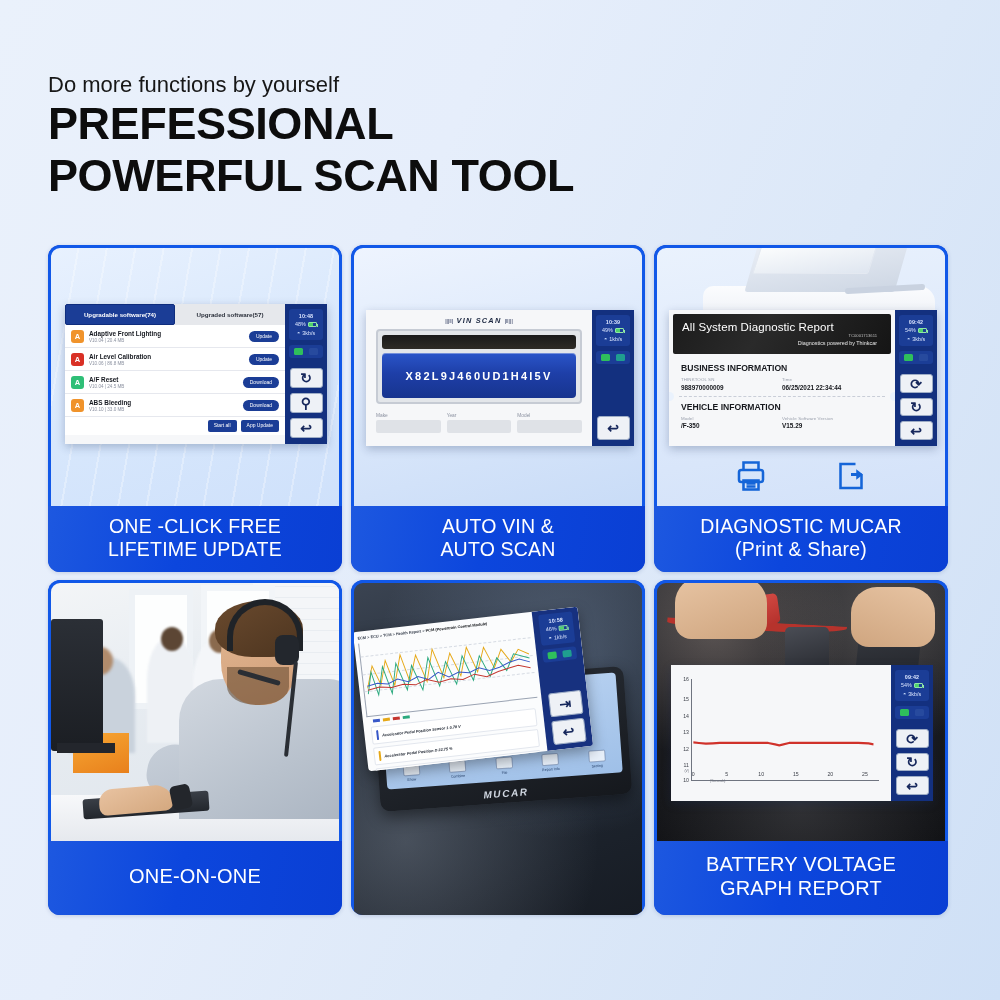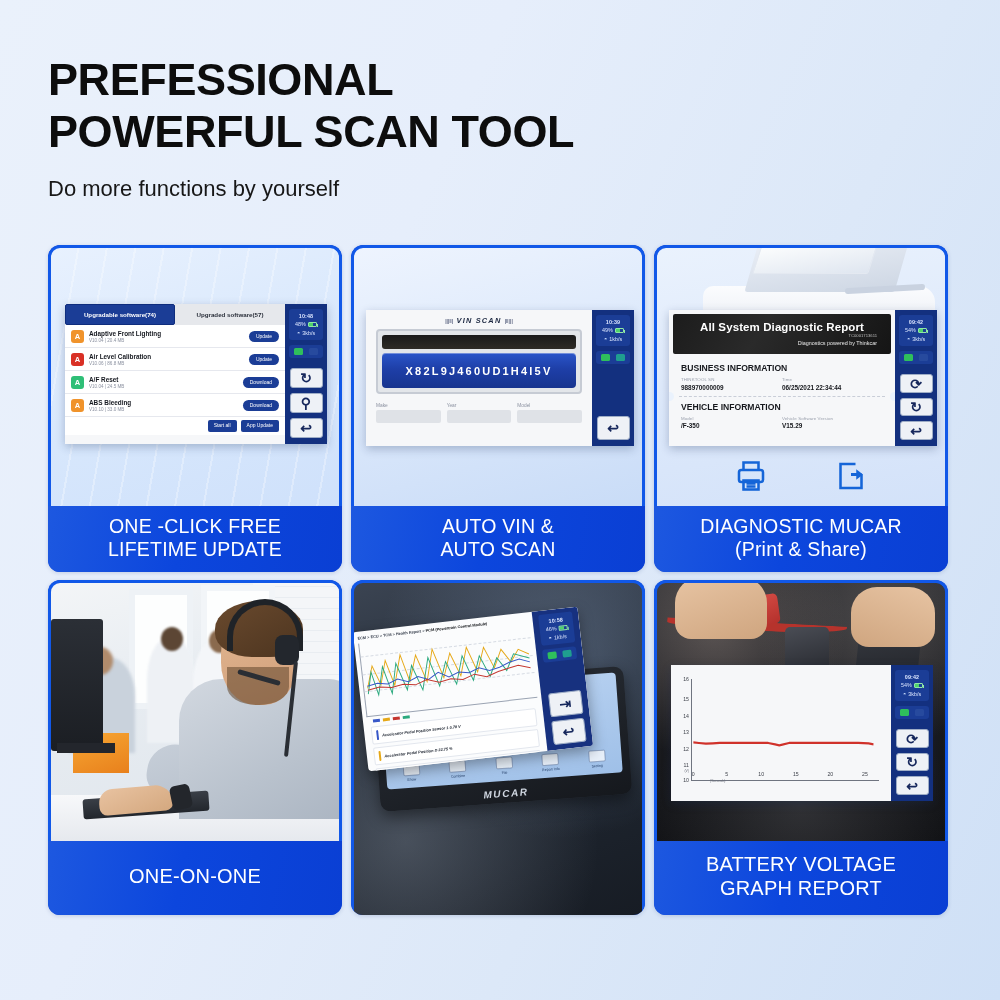--- a/index.html
+++ b/index.html
@@ -130,21 +130,21 @@
   .gauge-bg .gk { position: absolute; left: 22px; top: 70px; font-size: 11px; opacity:.75; }
   .gauge-arc { position:absolute; left: 2px; top: -34px; width: 140px; height: 140px;
     border: 2px solid #cfe0f6; border-radius: 50%; border-bottom-color: transparent; }
   #c2-device { left: 12px; top: 62px; width: 268px; height: 136px; border-radius: 2px; background:#eceef1; }
   .vin-head { text-align: center; font-size: 7.4px; font-weight: 700; font-style: italic;
     color: #1b2740; letter-spacing: 1.2px; padding: 6px 0 4px; }
   .vin-head .bars { letter-spacing: 0; font-size: 5px; color: #5a6480; font-style: normal; }
   .vin-frame { margin: 0 10px; border: 2px solid #c6cbd4; border-radius: 4px; padding: 4px;
     background: #e3e6ea; }
   .vin-dark { height: 14px; border-radius: 3px; background: linear-gradient(180deg,#1a1a1a,#2e2b26); }
-  .vin-blue { margin-top: 4px; height: 35px; border-radius: 4px;
+  .vin-blue { margin-top: 4px; height: 45px; border-radius: 4px;
     background: linear-gradient(180deg,#2a55c9 0%, #1e3fa8 45%, #17348f 100%);
     display: flex; align-items: center; justify-content: center;
     color: #fff; font-size: 11px; font-weight: 700; letter-spacing: 2.2px;
     box-shadow: inset 0 1px 0 rgba(255,255,255,.35); }
   .vin-fields { display: flex; gap: 6px; margin: 9px 10px 0; }
   .vin-f { flex: 1 1 33%; }
   .vin-f .lb { font-size: 4.8px; color: #8b91a0; margin-bottom: 2px; }
   .vin-f .bx { height: 13px; background: #dfe2e7; border-radius: 2px; }
 
   
@@ -156,21 +156,21 @@
     background: linear-gradient(170deg,#e9eef6,#cdd6e3); transform: skewX(-16deg); border-radius: 3px; }
   .pp-tray { position: absolute; left: 62px; top: 2px; width: 116px; height: 30px;
     background: linear-gradient(170deg,#fdfefe,#dfe6f0); transform: skewX(-18deg); border-radius: 2px;
     border: 1px solid #e4e9f1; }
   .pp-slot { position:absolute; left: 150px; top: 44px; width: 80px; height: 6px;
     background:#c9d2e0; border-radius: 3px; transform: skewY(-3deg); }
   #c3-device { left: 12px; top: 62px; width: 268px; height: 136px; border-radius: 2px; background:#fff; }
   .rep-hero { margin: 4px; height: 40px; border-radius: 2px;
     background: linear-gradient(120deg,#1c1c1c 0%, #2a2a2a 40%, #151515 100%);
     position: relative; padding: 7px 9px; }
-  .rep-hero .ttl { color: #fff; font-size: 11.5px; font-weight: 700; letter-spacing: .1px; text-align: center; }
+  .rep-hero .ttl { color: #fff; font-size: 11.5px; font-weight: 400; letter-spacing: .1px; }
   .rep-hero .sn { position: absolute; right: 14px; top: 19px; color: #bdbdbd; font-size: 4.2px; }
   .rep-hero .pw { position: absolute; right: 14px; top: 26px; color: #e8e8e8; font-size: 5.4px; }
   .rep-sec { padding: 5px 12px 0; }
   .rep-h { font-size: 8.6px; font-weight: 700; color: #16181d; }
   .rep-grid { display: flex; margin-top: 4px; }
   .rep-col { flex: 1 1 50%; }
   .rep-lb { font-size: 4.4px; color: #9aa0ad; letter-spacing: .1px; }
   .rep-vl { font-size: 6.4px; font-weight: 700; color: #14161b; margin-top: 1.5px; }
   .rep-perf { margin: 5px 10px 0; border-top: 1.2px dashed #c9ced8; position: relative; }
   .rep-perf::before, .rep-perf::after {
@@ -306,25 +306,25 @@
     border-left: .8px solid #6f7480; border-bottom: .8px solid #6f7480; }
   .x-tk { position: absolute; bottom: 3px; font-size: 5.2px; color: #3b3f48; transform: translateX(-50%); }
   .x-unit { position: absolute; left: 18px; bottom: -3px; font-size: 3.4px; color: #6c717c; }
 
   .caption-line { display: block; }
 </style>
 </head>
 <body>
 
 <div id="header">
+  <div id="subhead">Do more functions by yourself</div>
   <div id="headline">
     <span class="caption-line">PREFESSIONAL</span>
     <span class="l2">POWERFUL SCAN TOOL</span>
   </div>
-  <div id="subhead">Do more functions by yourself</div>
 </div>
 
 <div id="grid">
 
   <div class="card">
     <div class="card-media" id="c1-media">
       <div id="c1-rays"></div>
       <div class="device" id="c1-device">
         <div class="dev-body">
           <div class="tabs">

